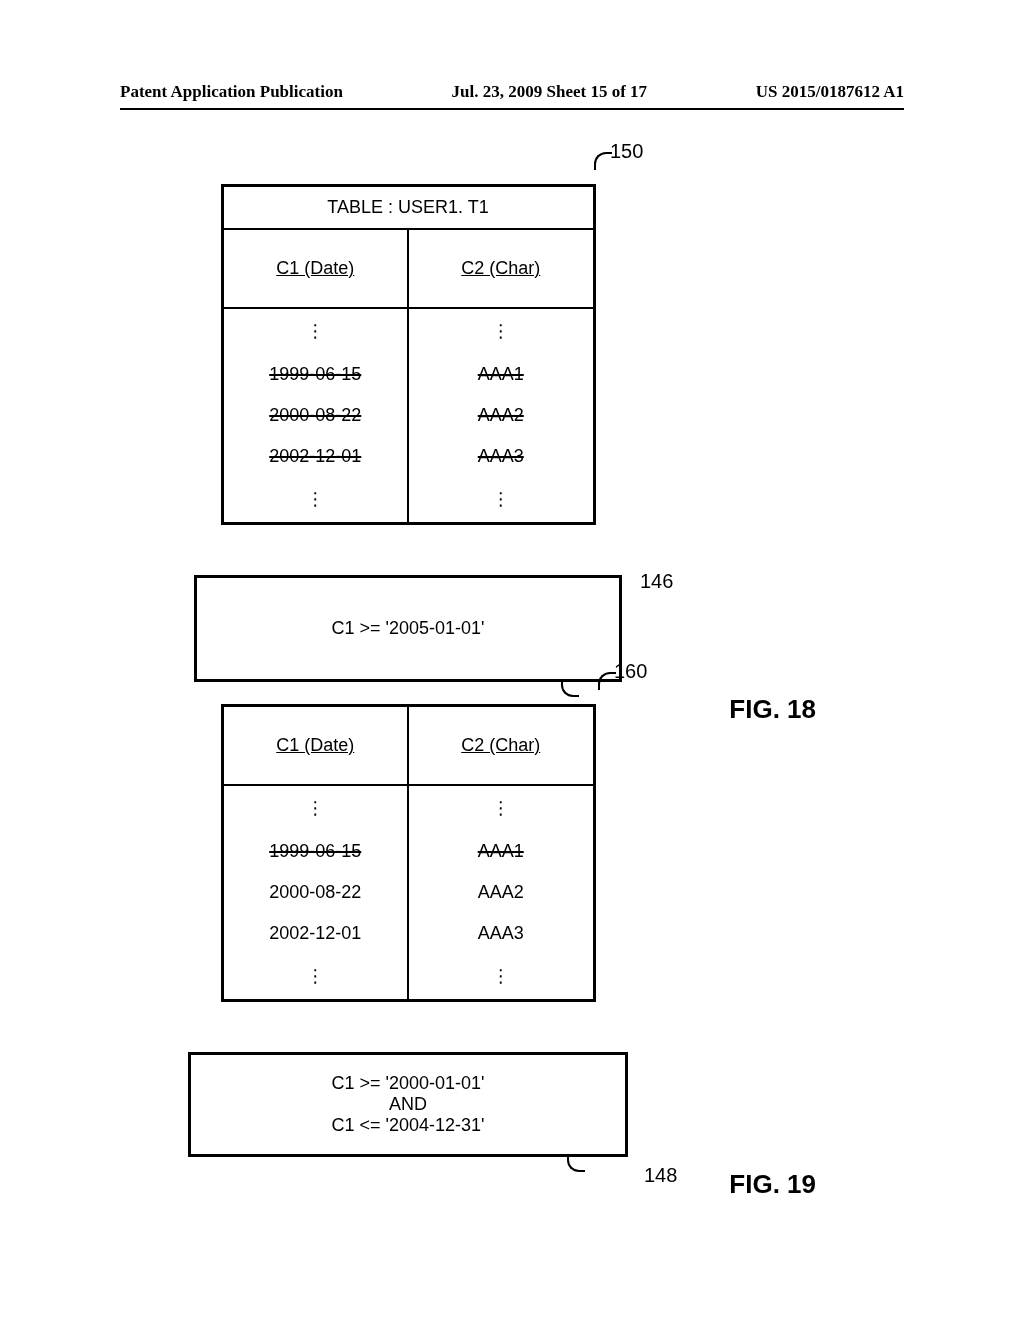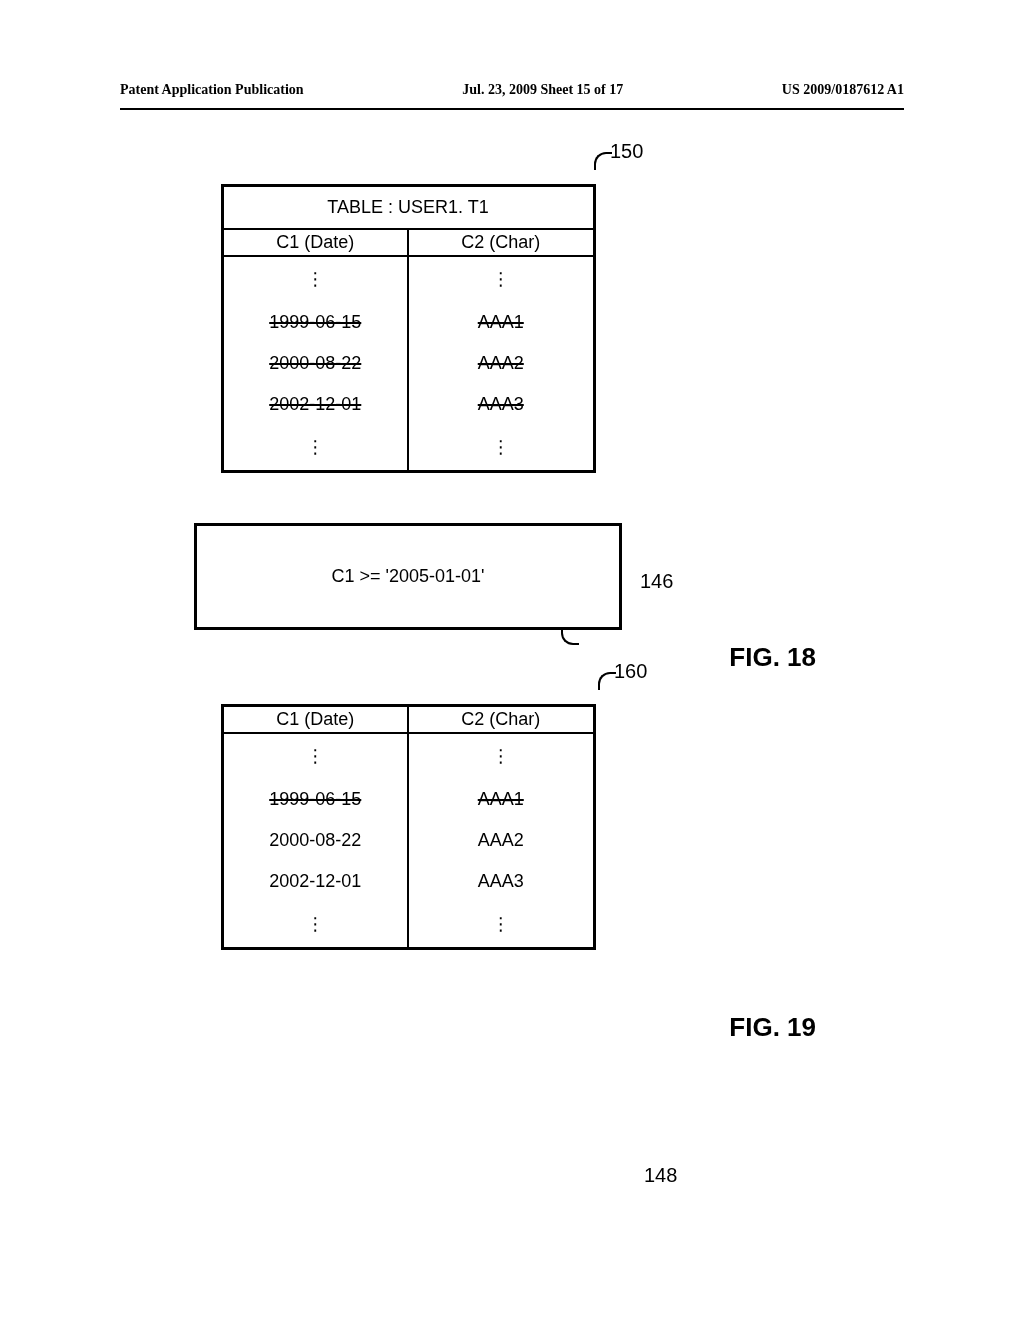--- a/index.html
+++ b/index.html
@@ -18,21 +18,21 @@
     width: 1024px;
     height: 1320px;
   }
   .header {
     position: absolute;
     top: 82px;
     left: 120px;
     right: 120px;
     display: flex;
     justify-content: space-between;
-    font-size: 14px;
+    font-size: 17px;
     font-weight: bold;
   }
   .header-rule {
     position: absolute;
     top: 108px;
     left: 120px;
     right: 120px;
     border-top: 2px solid #000;
   }
   .fig-block {
@@ -56,21 +56,22 @@
     padding: 6px 20px;
     text-align: center;
     font-weight: normal;
   }
   .tbl .title-row td {
     border-bottom: 2px solid #000;
     padding: 10px 20px;
   }
   .tbl .hdr-row td {
     border-bottom: 2px solid #000;
-    padding: 2px 20px;
+    padding: 28px 20px;
+    text-decoration: underline;
   }
   .tbl .dots-row td { padding: 12px 20px; }
   .tbl .data-row td { padding: 10px 20px; }
   .vdots {
     display: inline-block;
     line-height: 6px;
     font-size: 18px;
     letter-spacing: 0;
   }
   .vdots::before { content: "⋮"; }
@@ -118,21 +119,21 @@
   }
   .col { width: 186px; }
 </style>
 </head>
 <body>
 <div class="page">
 
 <div class="header">
   <span>Patent Application Publication</span>
   <span>Jul. 23, 2009  Sheet 15 of 17</span>
-  <span>US 2009/0187612 A1</span>
+  <span>US 2015/0187612 A1</span>
 </div>
 <div class="header-rule"></div>
 
 <div class="fig-block" style="top:168px;">
 
   <div class="ref-label ref-150" style="top:-28px; left:610px;">150</div>
   <div class="callout-hook-up" style="top:-16px; left:594px;"></div>
 
   <div class="tbl-wrap">
     <table class="tbl">
@@ -210,18 +211,24 @@
       <tr class="dots-row">
               <td><span class="vdots"></span></td>
               <td><span class="vdots"></span></td>
             </tr>
     </tbody>
         </table>
   </div>
 
   <div style="height:34px;"></div>
 
+  <div class="cond-box" style="width:440px; padding:18px 30px;">
+    <div>C1 &gt;= '2000-01-01'</div>
+    <div>AND</div>
+    <div>C1 &lt;= '2004-12-31'</div>
+    <div class="callout-hook-down" style="bottom:-18px; right:40px;"></div>
+  </div>
   <div class="ref-label" style="top:452px; left:644px; position:absolute;margin-top:24px;">148</div>
 
   <div class="fig-caption">FIG. 19</div>
 </div>
 
 </div>
 
 </body></html>

